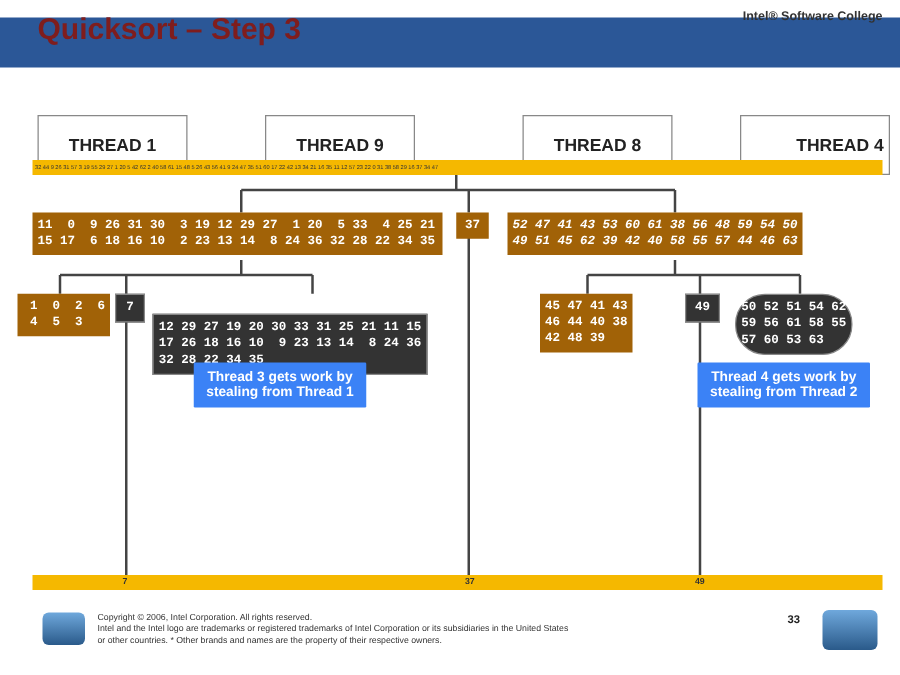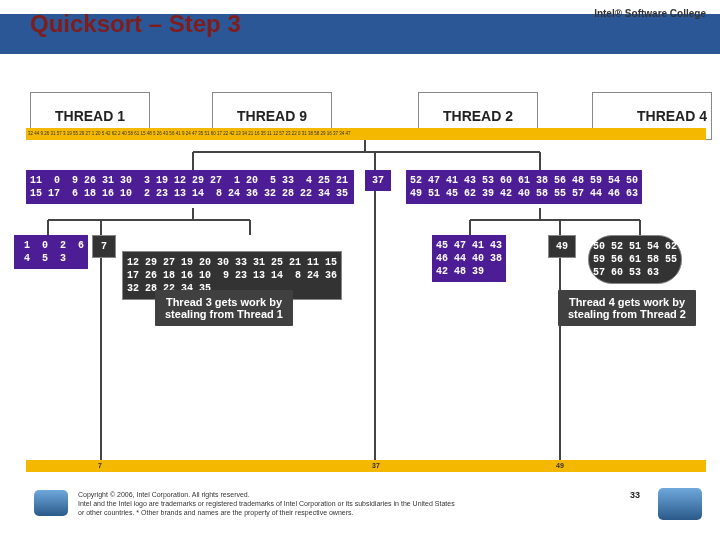--- a/index.html
+++ b/index.html
@@ -65,25 +65,25 @@
   .block {
     position: absolute;
     font-family: "Courier New", monospace;
     font-size: 10px;
     line-height: 13px;
     color: #fff;
     font-weight: bold;
     padding: 4px 4px;
     white-space: pre;
   }
-  .b-blue { background: #4c1d95; }
+  .b-blue { background: #a16207; }
   .b-dark { background: #333; border: 1px solid #888; }
   .callout {
     position: absolute;
-    background: #404040;
+    background: #3b82f6;
     color: #fff;
     font-size: 11px;
     font-weight: bold;
     text-align: center;
     padding: 6px 10px;
     border-radius: 1px;
   }
   .bottom-bar {
     position: absolute;
     top: 460px;
@@ -129,21 +129,21 @@
 </style>
 </head>
 <body>
 
 <div class="header-bar"></div>
 <div class="title">Quicksort – Step 3</div>
 <div class="college">Intel® Software College</div>
 
 <div class="thread-label" style="top:92px; left:30px; width:110px;">THREAD 1</div>
 <div class="thread-label" style="top:92px; left:212px; width:110px;">THREAD 9</div>
-<div class="thread-label" style="top:92px; left:418px; width:110px;">THREAD 2</div>
+<div class="thread-label" style="top:92px; left:418px; width:110px;">THREAD 8</div>
 <div class="thread-label" style="top:92px; left:592px; width:110px;text-align:right;">THREAD 4</div>
 
 <div class="full-bar">32 44 9 26 31 57 3 19 55 29 27 1 20 5 42 62 2 40 58 61 15 48 5 26 43 56 41 9 24 47 35 51 60 17 22 42 13 34 21 16 35 11 12 57 23 22 0 31 38 58 29 16 37 34 47</div>
 
 <svg class="tree-svg">
 
   <line x1="365" y1="0" x2="365" y2="12" stroke="#444" stroke-width="2"></line>
   <line x1="193" y1="12" x2="540" y2="12" stroke="#444" stroke-width="2"></line>
   <line x1="193" y1="12" x2="193" y2="30" stroke="#444" stroke-width="2"></line>
   <line x1="375" y1="12" x2="375" y2="30" stroke="#444" stroke-width="2"></line>
@@ -161,21 +161,21 @@
   <line x1="560" y1="80" x2="560" y2="95" stroke="#444" stroke-width="2"></line>
   <line x1="640" y1="80" x2="640" y2="95" stroke="#444" stroke-width="2"></line>
 
   <line x1="101" y1="110" x2="101" y2="320" stroke="#444" stroke-width="2"></line>
   <line x1="375" y1="50" x2="375" y2="320" stroke="#444" stroke-width="2"></line>
   <line x1="560" y1="110" x2="560" y2="320" stroke="#444" stroke-width="2"></line>
 </svg>
 
 <div class="block b-blue" style="top:170px; left:26px; width:320px;">11  0  9 26 31 30  3 19 12 29 27  1 20  5 33  4 25 21  7<br>15 17  6 18 16 10  2 23 13 14  8 24 36 32 28 22 34 35</div>
 <div class="block b-blue" style="top:170px; left:365px; width:18px; text-align:center;">37</div>
-<div class="block b-blue" style="top:170px; left:406px;">52 47 41 43 53 60 61 38 56 48 59 54 50<br>49 51 45 62 39 42 40 58 55 57 44 46 63</div>
+<div class="block b-blue" style="top:170px; left:406px;font-style:italic;">52 47 41 43 53 60 61 38 56 48 59 54 50<br>49 51 45 62 39 42 40 58 55 57 44 46 63</div>
 
 <div class="block b-blue" style="top:235px; left:14px;"> 1  0  2  6<br> 4  5  3</div>
 <div class="block b-dark" style="top:235px; left:92px; width:14px; text-align:center;">7</div>
 <div class="block b-dark" style="top:251px; left:122px;">12 29 27 19 20 30 33 31 25 21 11 15<br>17 26 18 16 10  9 23 13 14  8 24 36<br>32 28 22 34 35</div>
 
 <div class="block b-blue" style="top:235px; left:432px;">45 47 41 43<br>46 44 40 38<br>42 48 39</div>
 <div class="block b-dark" style="top:235px; left:548px; width:18px; text-align:center;">49</div>
 <div class="block b-dark" style="top:235px; left:588px;border-radius:24px;">50 52 51 54 62<br>59 56 61 58 55<br>57 60 53 63</div>
 
 <div class="callout" style="top:290px; left:155px;">Thread 3 gets work by<br>stealing from Thread 1</div>

